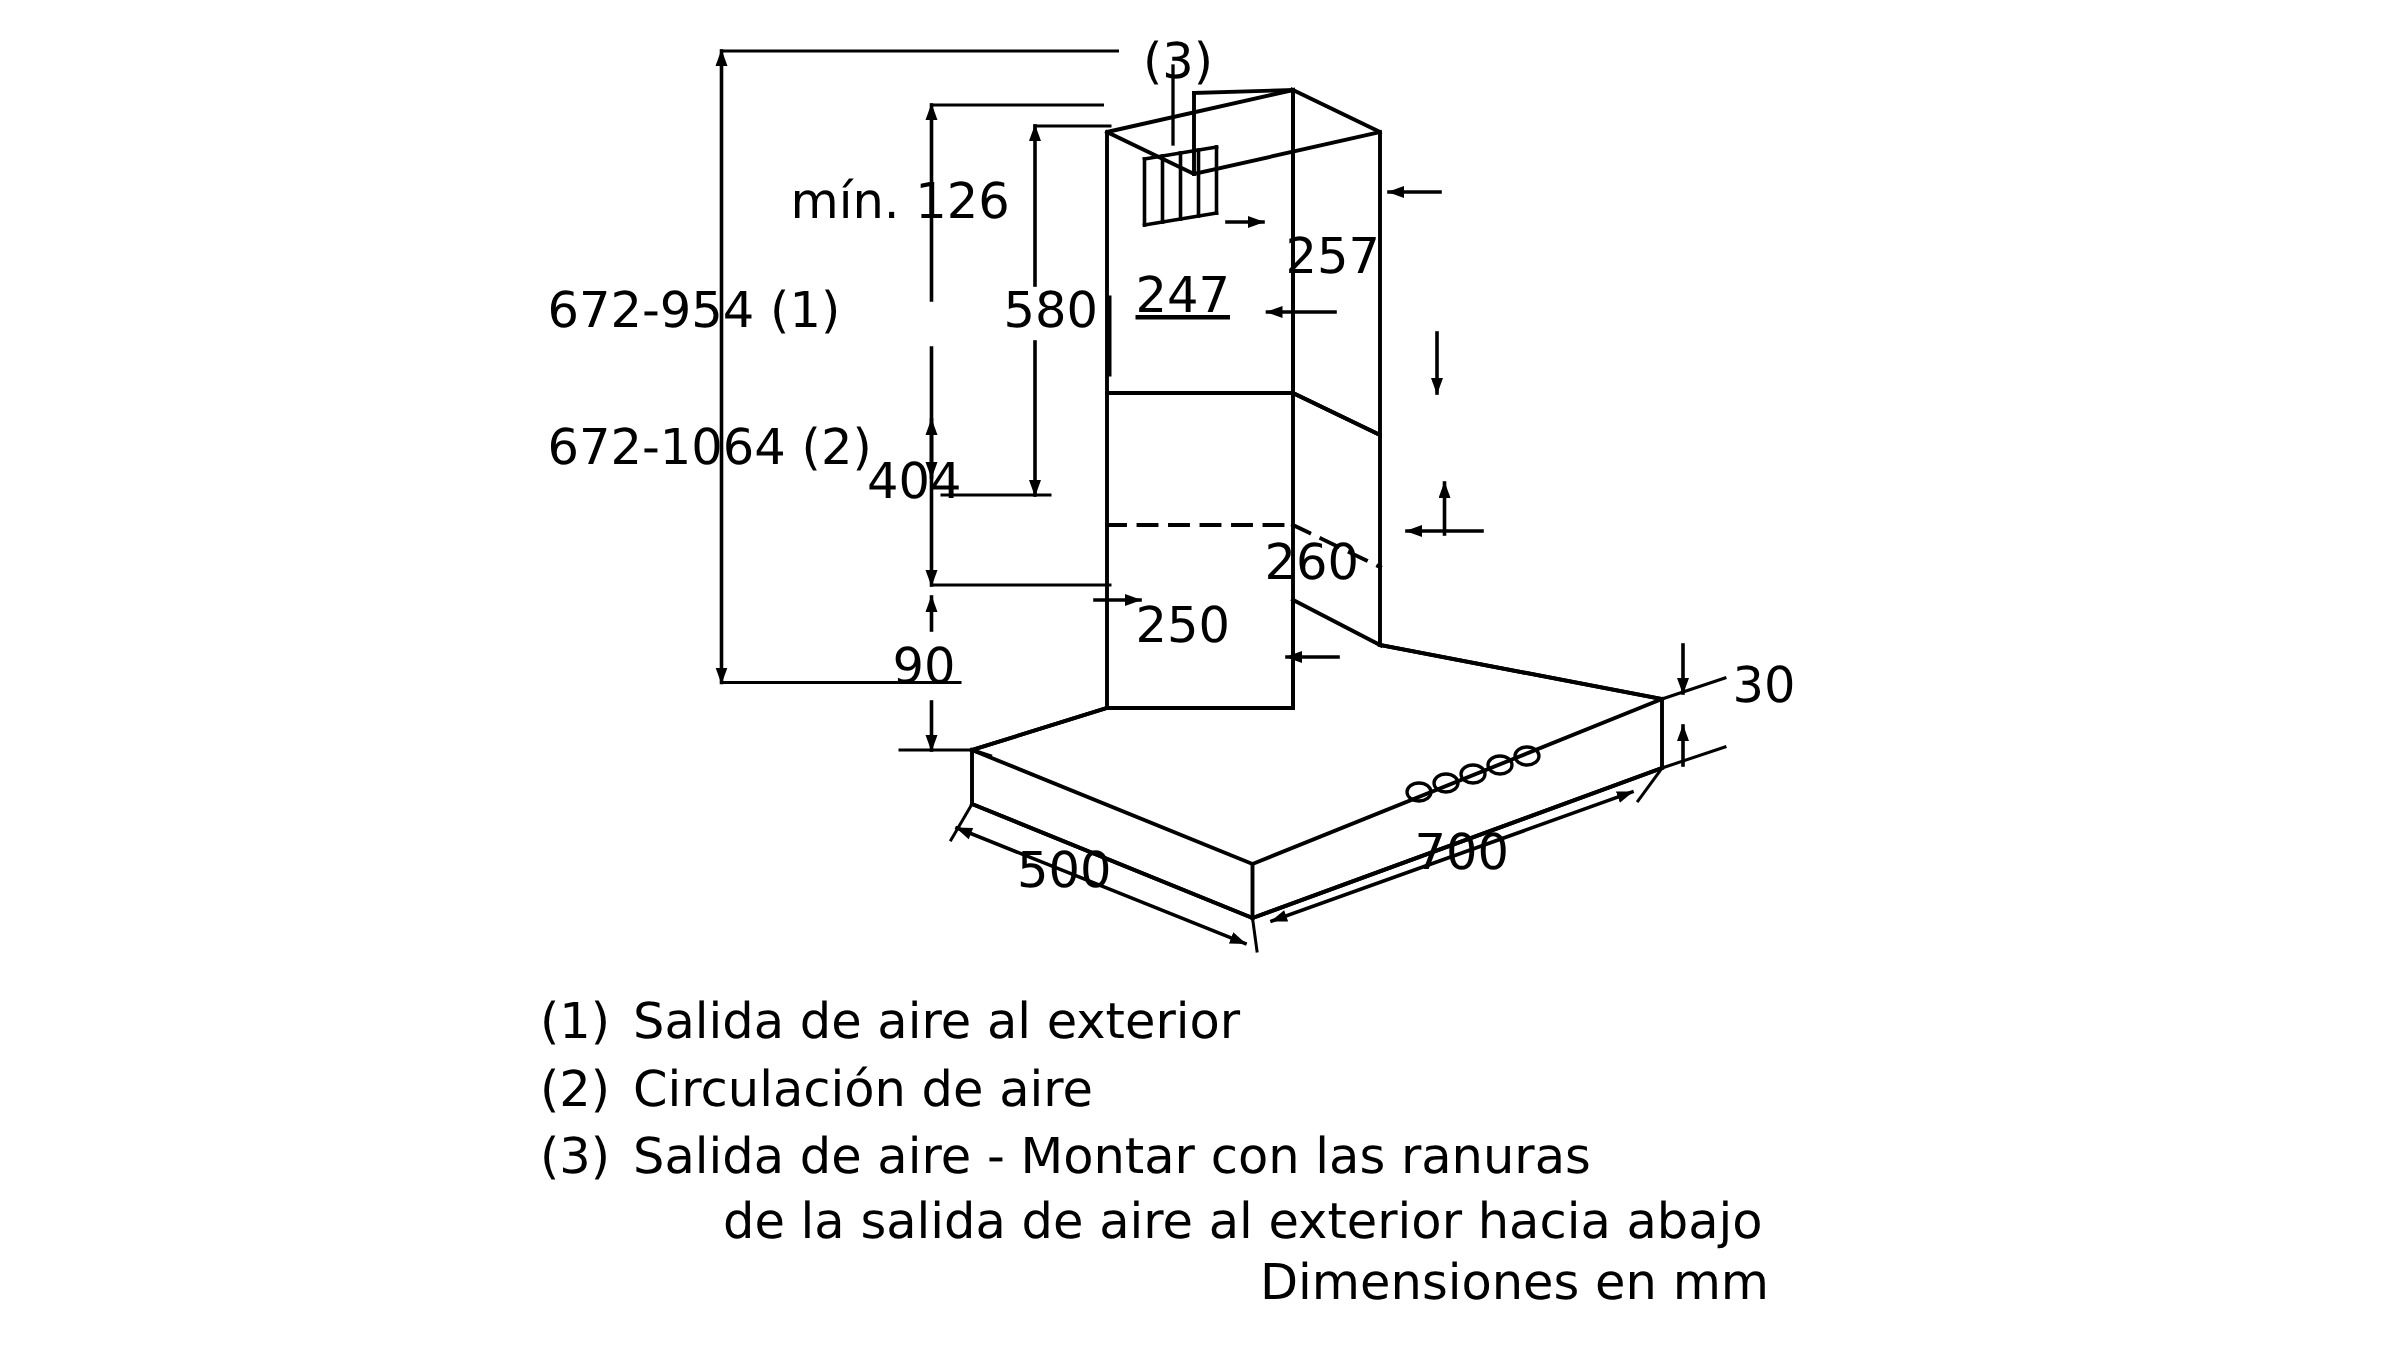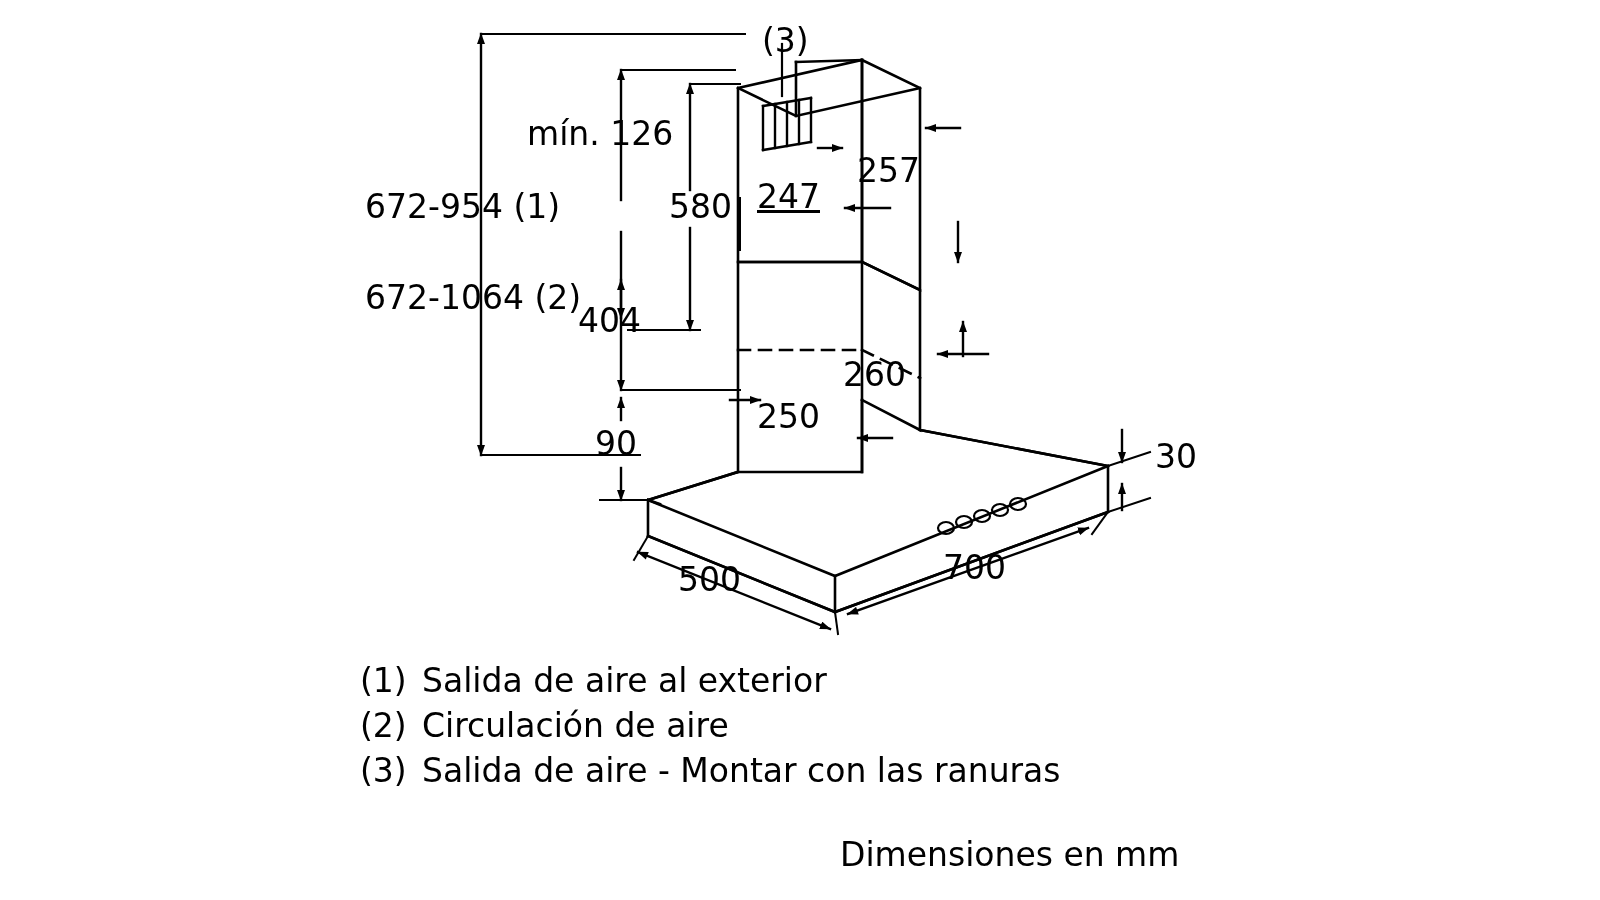--- a/index.html
+++ b/index.html
@@ -215,20 +215,21 @@
 
     <div class="legend-row">
       <div class="legend-marker">(2)</div>
       <div class="legend-text">Circulación de aire</div>
     </div>
 
     <div class="legend-row">
       <div class="legend-marker">(3)</div>
       <div class="legend-text">
         <span>Salida de aire - Montar con las ranuras</span>
+        <span class="cont">de la salida de aire al exterior hacia abajo</span>
       </div>
     </div>
 
   </div>
 
   <div class="units">Dimensiones en mm</div>
 
 </div>
 
 </body></html>

